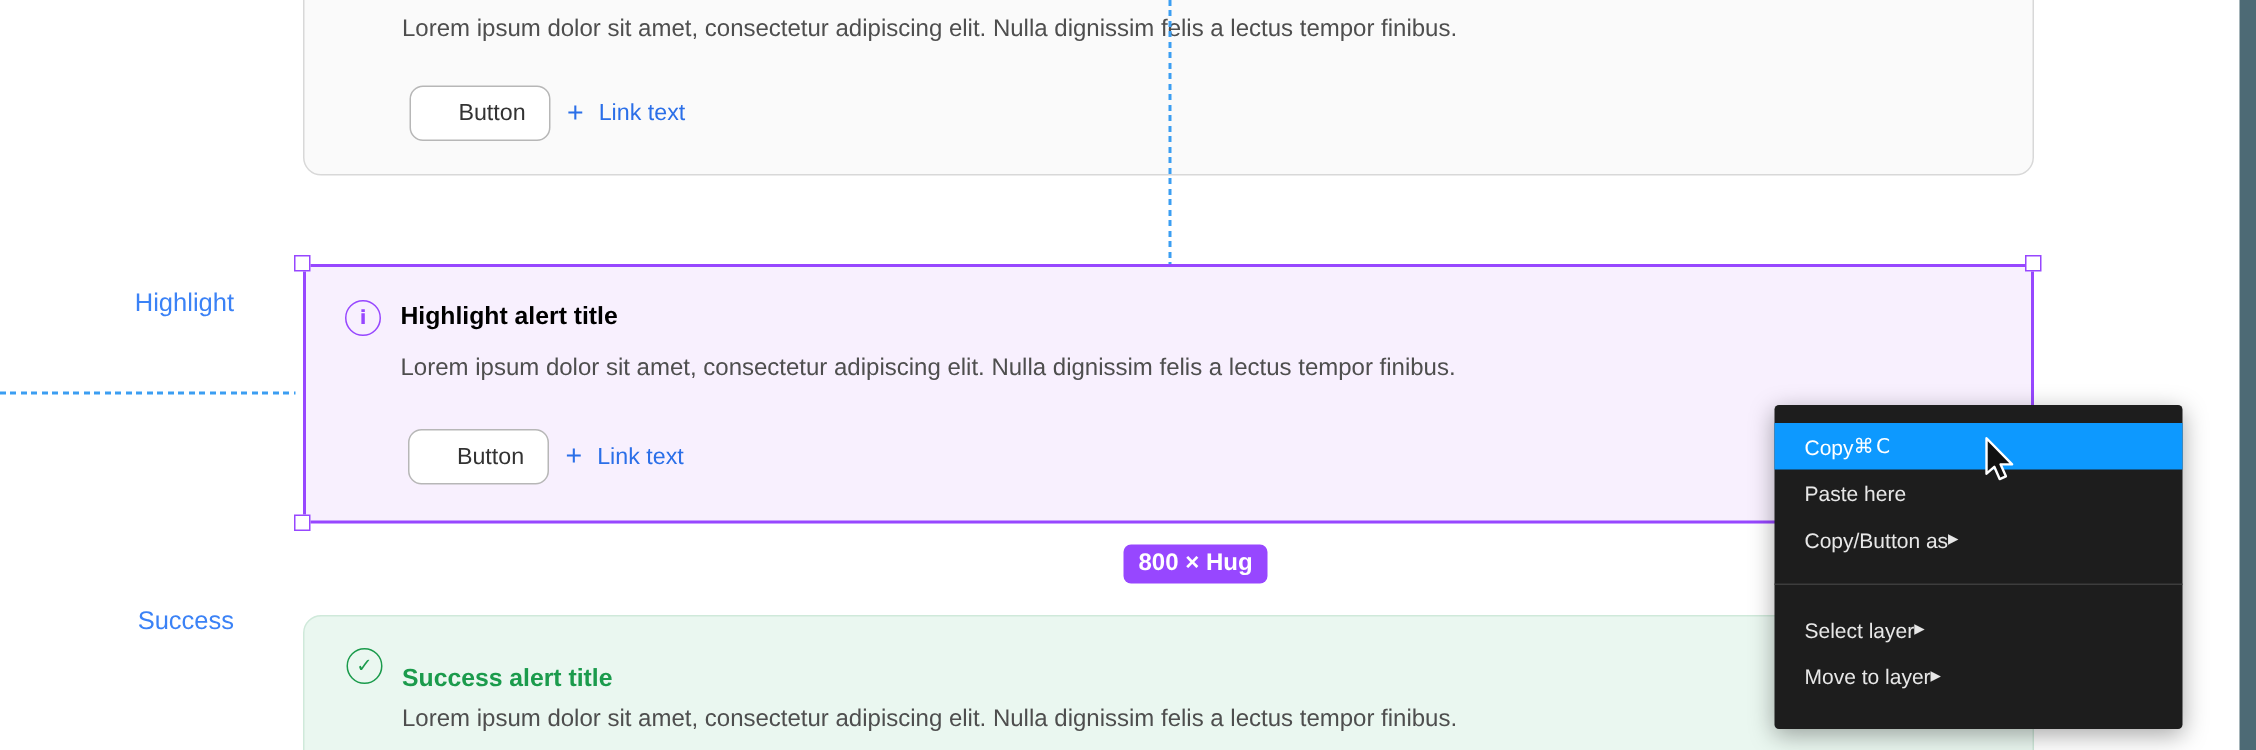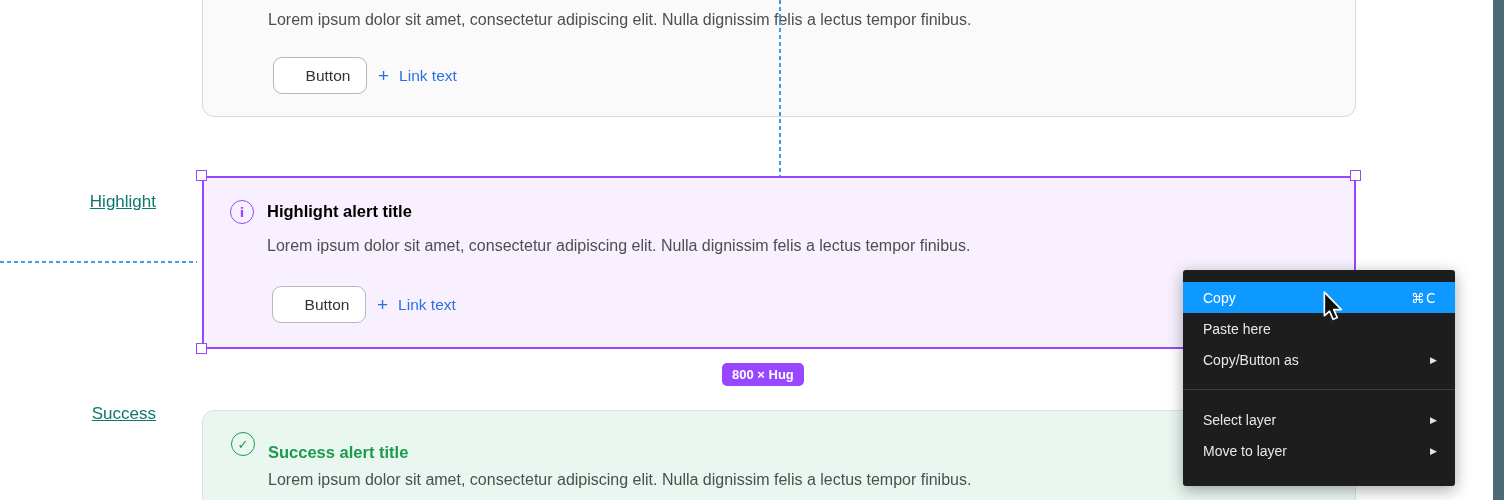--- a/index.html
+++ b/index.html
@@ -5,21 +5,21 @@
   * { margin:0; padding:0; box-sizing:border-box; }
   html,body { width:1504px; height:500px; }
   body {
     position:relative; overflow:hidden; background:#ffffff;
     font-family:"Liberation Sans", sans-serif;
     -webkit-font-smoothing:antialiased;
   }
   
   .section-label {
     position:absolute; left:0; width:156px; text-align:right;
-    font-size:17px; color:#0f766e;text-decoration:underline;
+    font-size:17px; color:#3b82f6;
   }
   #highlight-label { top:192px; }
   #success-label  { top:404px; }
 
   
   .card { position:absolute; left:202px; width:1154px; }
   #neutral-card {
     top:-81px; height:198px; background:#fafafa;
     border:1px solid #d8d8d8; border-radius:12px;
   }
@@ -69,44 +69,44 @@
   .link .plus { font-size:19px; font-weight:400; }
 
   
   .handle {
     position:absolute; width:11px; height:11px; background:#ffffff;
     border:1.5px solid #9747ff; z-index:20;
   }
 
   
   #size-badge {
-    position:absolute; left:722px; top:363px; z-index:21;
+    position:absolute; left:749px; top:363px; z-index:21;
     background:#9747ff; color:#ffffff; border-radius:5px;
-    padding:4px 10px; font-size:13px; font-weight:bold; white-space:nowrap;text-align:center;
+    padding:4px 10px; font-size:16px; font-weight:bold; white-space:nowrap;text-align:center;
   }
 
   
   #v-guide {
     position:absolute; left:779px; top:0; width:2px; height:176px; z-index:15;
     background:repeating-linear-gradient(to bottom, #3b9ef2 0 4px, transparent 4px 7px);
   }
   #h-guide {
     position:absolute; left:0; top:261px; width:197px; height:2px; z-index:15;
     background:repeating-linear-gradient(to right, #3b9ef2 0 4px, transparent 4px 7px);
   }
 
   
   #context-menu {
     position:absolute; left:1183px; top:270px; width:272px; z-index:50;
     background:#1d1d1d; border-radius:3px; padding:12px 0 20px;
     box-shadow:0 4px 16px rgba(0,0,0,0.35);
   }
   .menu-item {
     height:31px; padding:0 18px 0 20px;
-    display:flex; align-items:center; justify-content:space-between;
+    display:flex; align-items:center; 
     font-size:14px; color:#e7e7e7; cursor:default; white-space:nowrap;
   }
   .menu-item.highlighted { background:#0d99ff; color:#ffffff; }
   .menu-item .shortcut {
     font-family:"DejaVu Sans", sans-serif; font-size:13.5px; letter-spacing:1.5px;
   }
   .menu-item .submenu-arrow { font-family:"DejaVu Sans", sans-serif; font-size:9px; }
   .menu-separator { height:1px; background:#3d3d3d; margin:14px 0; }
 
   

